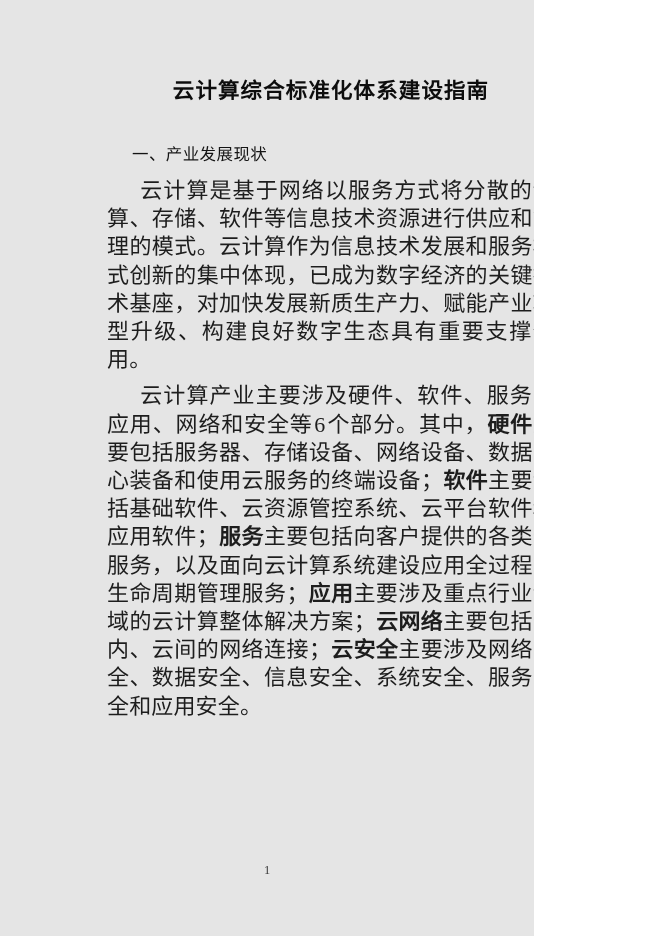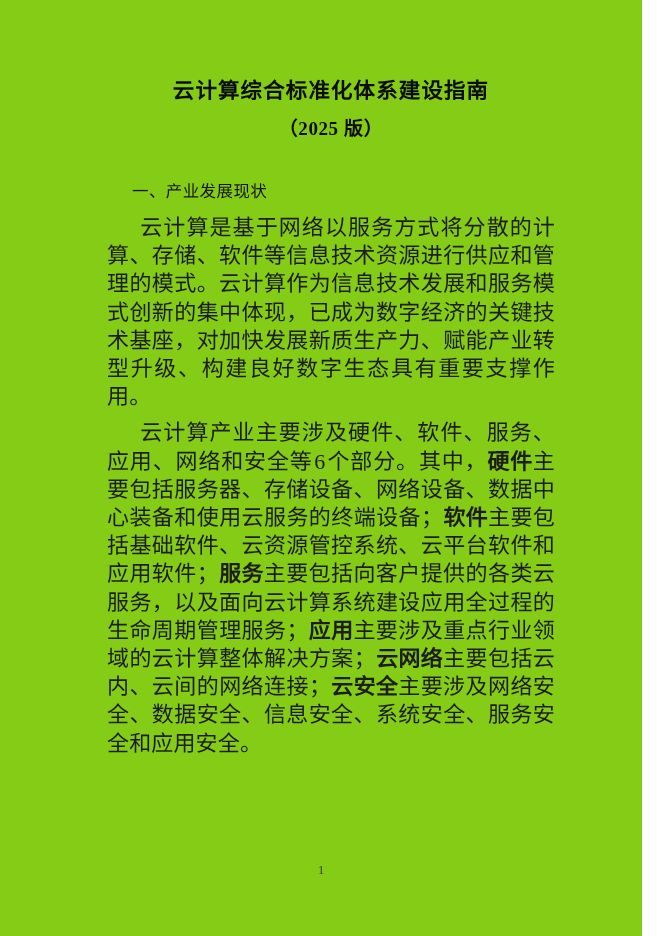--- a/index.html
+++ b/index.html
@@ -4,23 +4,23 @@
 <title>云计算综合标准化体系建设指南（2025版）</title>
 <style>
   html, body {
     margin: 0;
     padding: 0;
     background: #ffffff;
   }
 
   .page {
     position: relative;
-    width: 642px;
+    width: 534px;
     height: 936px;
-    background: #84cc16;
+    background: #e5e5e5;
     overflow: hidden;
     box-sizing: border-box;
     font-family: "Liberation Serif", "DejaVu Serif", serif;
     color: #1a1a1a;
     -webkit-font-smoothing: antialiased;
   }
 
   
   .content {
     position: absolute;
@@ -110,21 +110,20 @@
 </style>
 </head>
 <body>
 
 <div class="page">
 
   <div class="content">
 
     <h1 class="doc-title">云计算综合标准化体系建设指南</h1>
 
-    <h2 class="doc-subtitle">（2025 版）</h2>
 
     <h3 class="section-heading">一、产业发展现状</h3>
 
     <p class="body-text first-para">云计算是基于网络以服务方式将分散的计算、存储、软件等信息技术资源进行供应和管理的模式。云计算作为信息技术发展和服务模式创新的集中体现，已成为数字经济的关键技术基座，对加快发展新质生产力、赋能产业转型升级、构建良好数字生态具有重要支撑作用。</p>
 
     <p class="body-text">云计算产业主要涉及硬件、软件、服务、应用、网络和安全等<span class="num">6</span>个部分。其中，<span class="term">硬件</span>主要包括服务器、存储设备、网络设备、数据中心装备和使用云服务的终端设备；<span class="term">软件</span>主要包括基础软件、云资源管控系统、云平台软件和应用软件；<span class="term">服务</span>主要包括向客户提供的各类云服务，以及面向云计算系统建设应用全过程的生命周期管理服务；<span class="term">应用</span>主要涉及重点行业领域的云计算整体解决方案；<span class="term">云网络</span>主要包括云内、云间的网络连接；<span class="term">云安全</span>主要涉及网络安全、数据安全、信息安全、系统安全、服务安全和应用安全。</p>
 
 
   </div>
 

